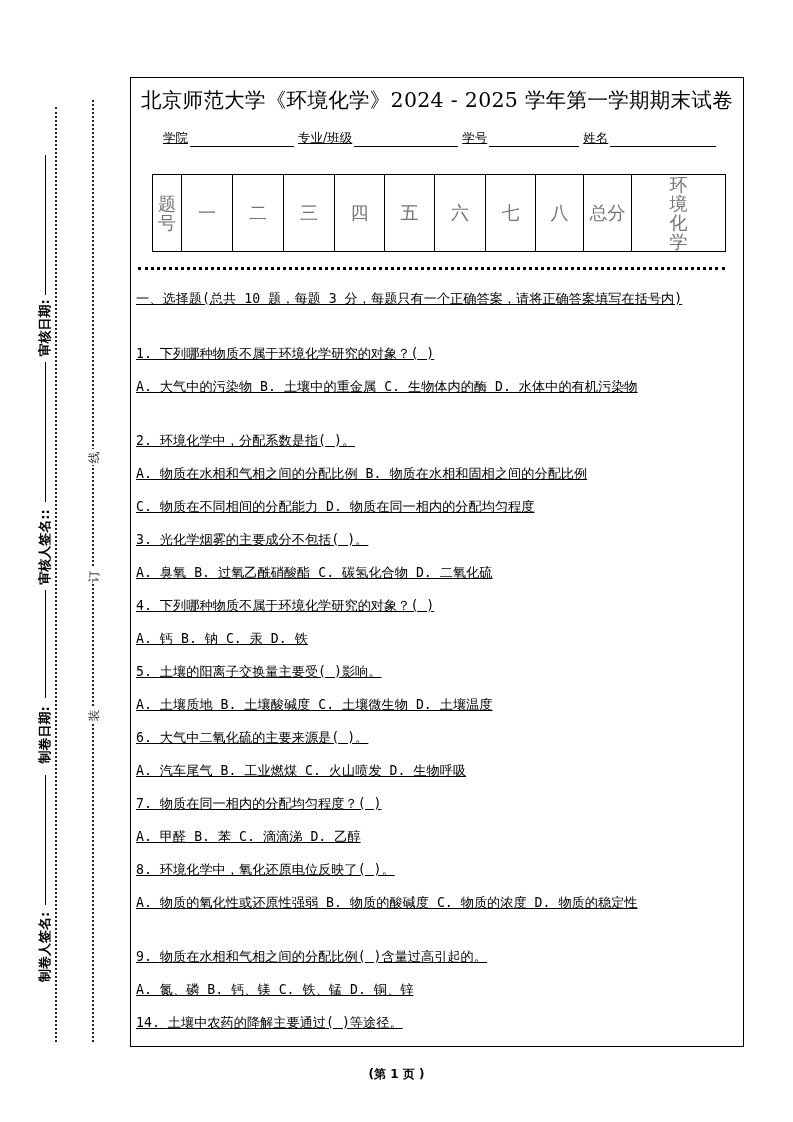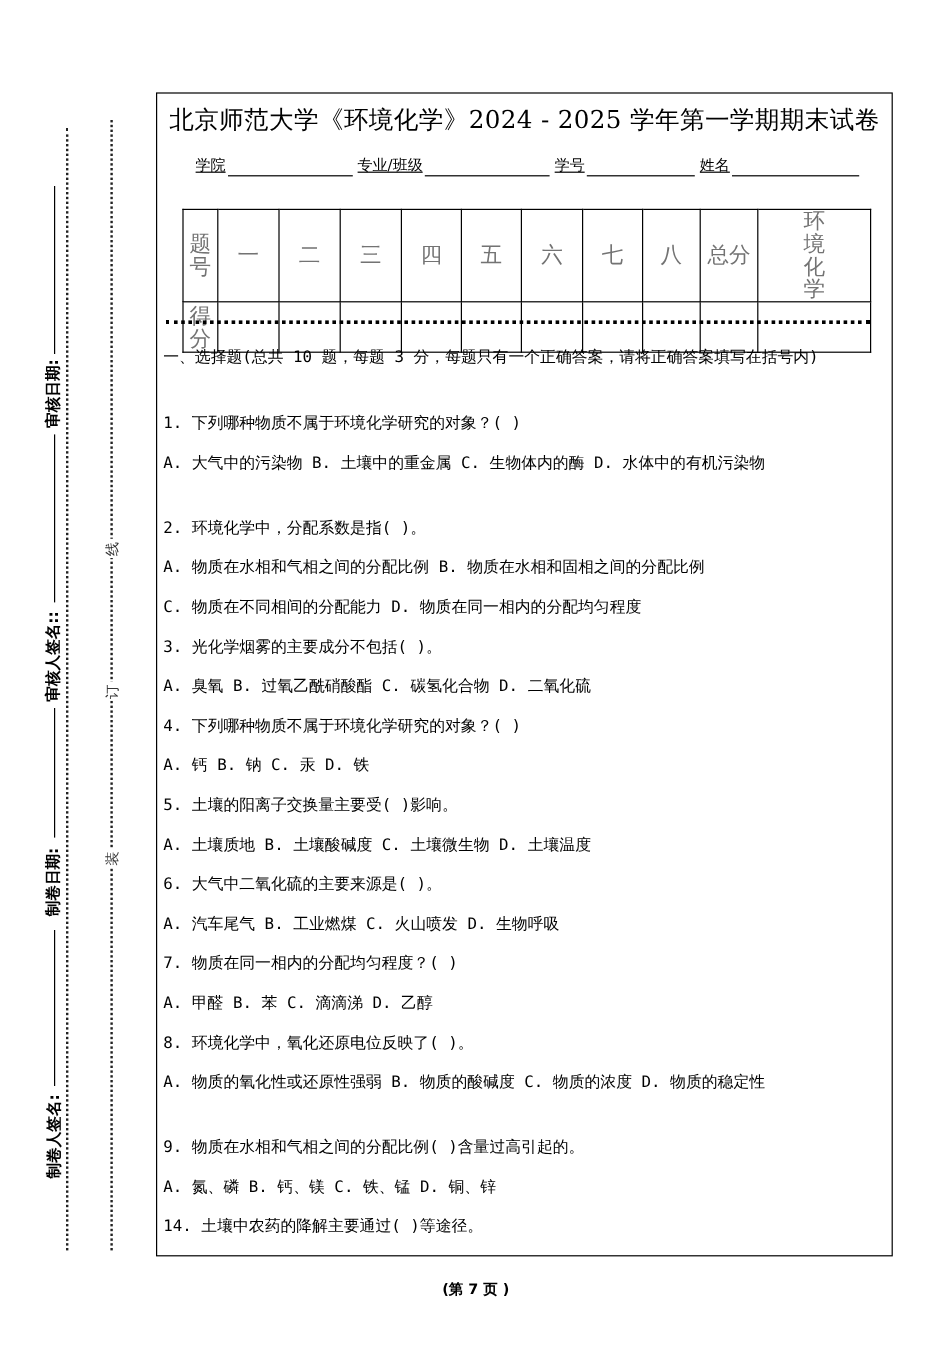--- a/index.html
+++ b/index.html
@@ -23,21 +23,21 @@
   .info-row { position:absolute; left:32px; top:52px; font-size:12.5px; display:flex; align-items:flex-end; }
   .info-row .lbl { margin-right:2px;text-decoration:underline; }
   .info-row .blank { display:inline-block; border-bottom:1.2px solid #000; height:14px; margin-right:4px; }
 
   table.score { position:absolute; left:21px; top:96px; border-collapse:collapse; font-size:18px; color:#737373;border-radius:28px; }
   table.score td { border:1.3px solid #000; text-align:center; vertical-align:middle; padding:0; line-height:20px; }
   .dotsep { position:absolute; left:7px; top:189px; width:587px; border-top:3px dotted #000; }
 
   .content { position:absolute; left:5px; top:210px; width:600px;
              font-family:"DejaVu Sans Mono","Liberation Mono",monospace; font-size:13.2px; line-height:22px; }
-  .para { position:absolute; left:0; width:600px; }
+  .para { position:absolute; left:0; width:600px;text-decoration:underline; }
 </style>
 </head>
 <body>
 
 <div class="page">
 
   <div class="vline-solid" style="top:155px;height:140px"></div>
   <div class="vline-solid" style="top:362px;height:140px"></div>
   <div class="vline-solid" style="top:590px;height:108px"></div>
   <div class="vline-solid" style="top:775px;height:130px"></div>
@@ -88,33 +88,20 @@
         <td style="width:50px">一</td>
         <td style="width:50px">二</td>
         <td style="width:50px">三</td>
         <td style="width:49px">四</td>
         <td style="width:49px">五</td>
         <td style="width:50px">六</td>
         <td style="width:49px">七</td>
         <td style="width:47px">八</td>
         <td style="width:47px">总分</td>
         <td style="width:94px;line-height:19px;padding:0 30px;box-sizing:border-box">环境化学</td>
-      </tr>
-      <tr style="height:42px">
-        <td style="line-height:19px">得分</td>
-        <td></td>
-        <td></td>
-        <td></td>
-        <td></td>
-        <td></td>
-        <td></td>
-        <td></td>
-        <td></td>
-        <td></td>
-        <td></td>
       </tr>
     </tbody>
       </table>
 
     <div class="dotsep"></div>
 
     <div class="content">
       <div class="para" style="top:0">一、选择题(总共 10 题，每题 3 分，每题只有一个正确答案，请将正确答案填写在括号内)</div>
 
       <div class="para" style="top:55px">
@@ -172,14 +159,14 @@
       </div>
       <div class="para" style="top:691px">A. 氮、磷  B. 钙、镁  C. 铁、锰  D. 铜、锌</div>
 
       <div class="para" style="top:724px">
         <span>14.</span>
         <span>土壤中农药的降解主要通过(  )等途径。</span>
       </div>
     </div>
   </div>
 
-  <div style="position:absolute;left:0;top:1066px;width:793px;text-align:center;font-family:'DejaVu Sans','Liberation Sans',sans-serif;font-weight:bold;font-size:12px">(第 7 页 )</div>
+  <div style="position:absolute;left:0;top:1066px;width:793px;text-align:center;font-family:'DejaVu Sans','Liberation Sans',sans-serif;font-weight:bold;font-size:12px">(第 1 页 )</div>
 </div>
 
 </body></html>

